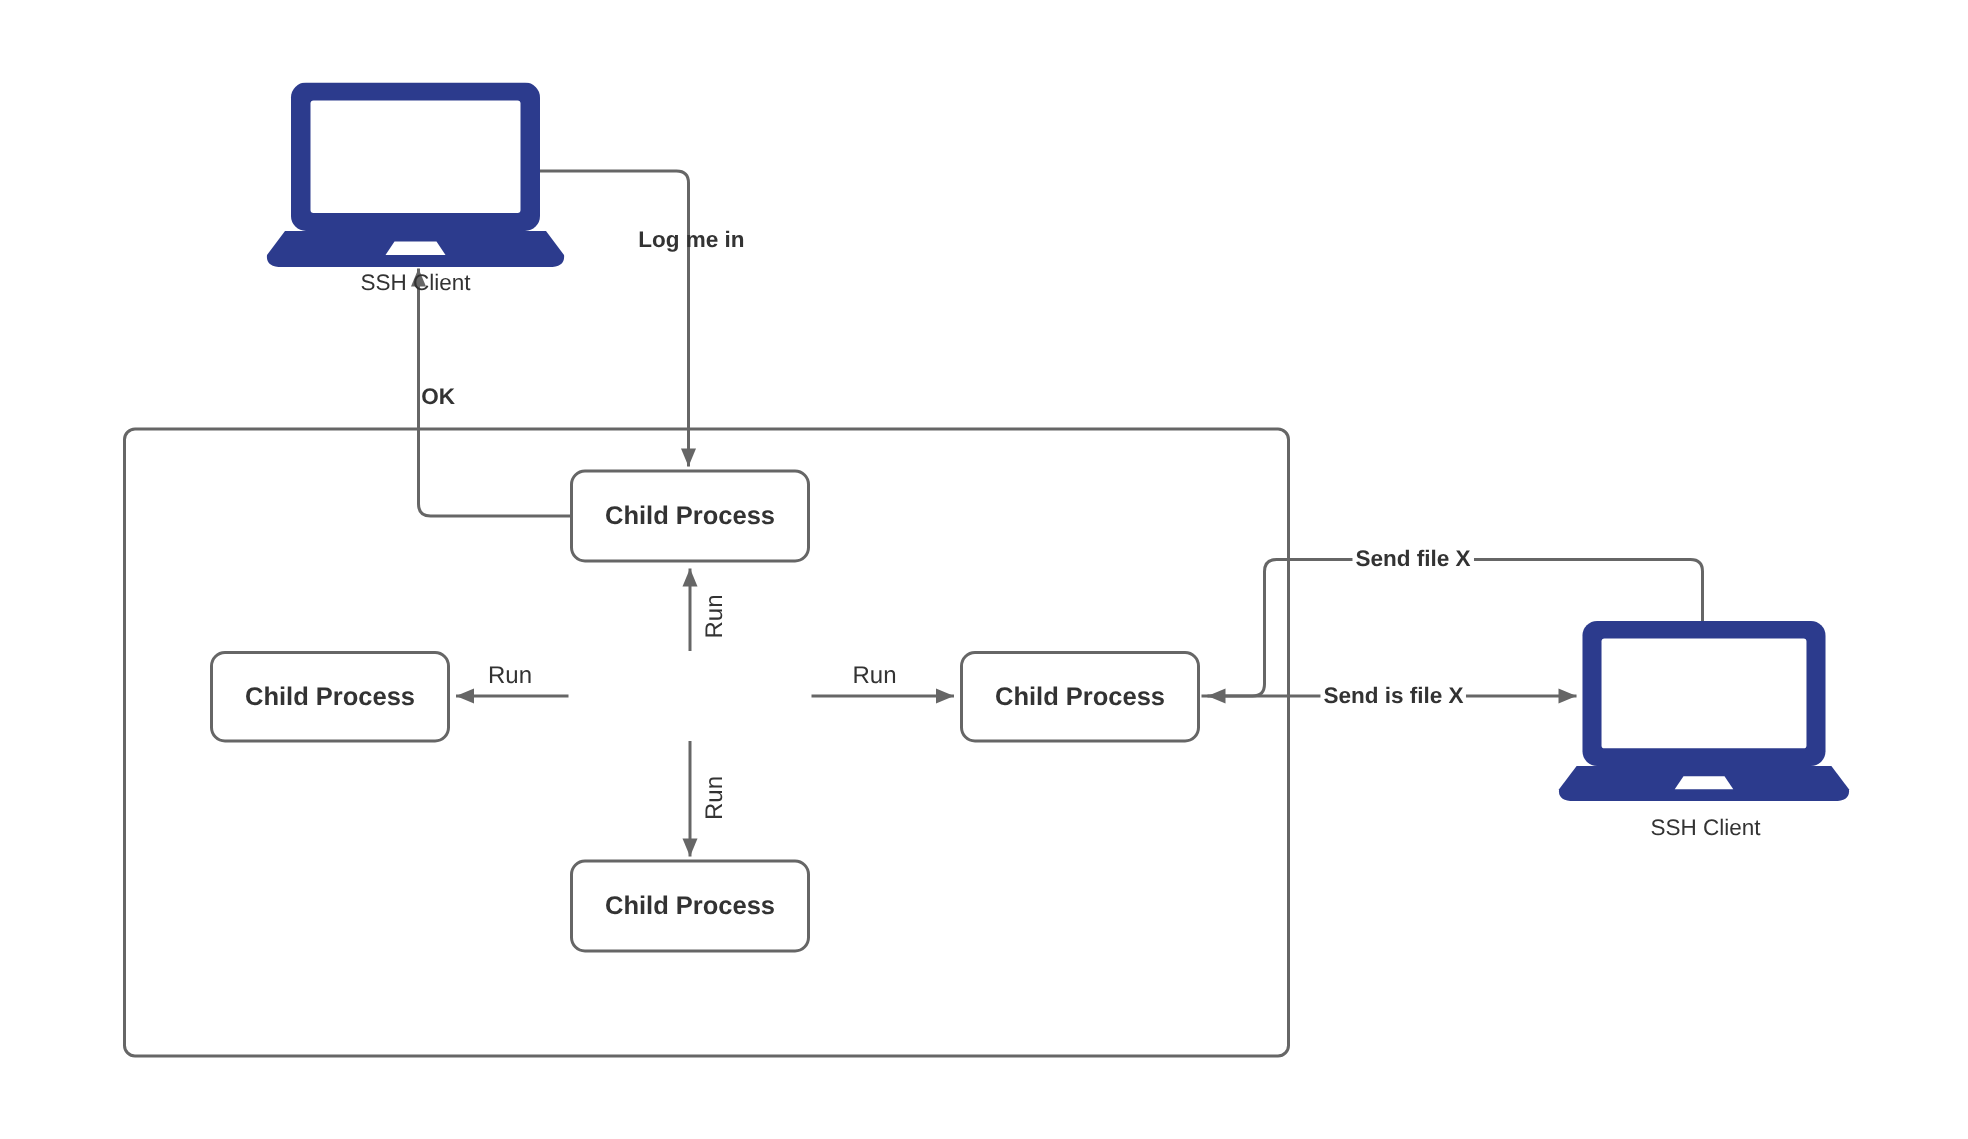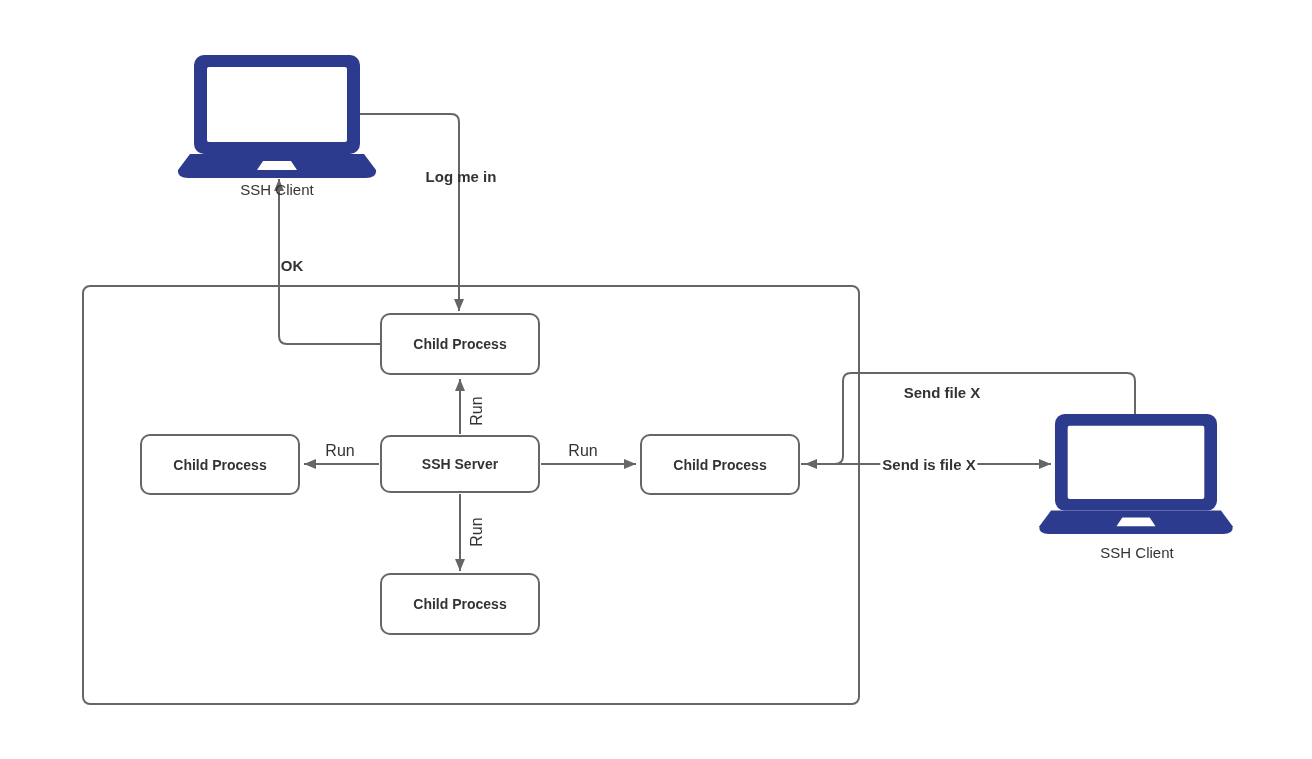--- a/index.html
+++ b/index.html
@@ -17,21 +17,21 @@
     border:2.5px solid #666666;
     border-radius:8px;
     background:transparent;
   }
   .node{
     position:absolute;
     background:#ffffff;
     border:2.5px solid #666666;
     border-radius:10px;
     display:flex;align-items:center;justify-content:center;
-    font-size:14px;font-weight:bold;color:#333333;
+    font-size:17px;font-weight:bold;color:#333333;
     box-sizing:border-box;
   }
   .lbl{
     position:absolute;
     transform:translate(-50%,-50%);
     white-space:nowrap;
     color:#333333;
     font-size:15px;
   }
   .lbl.bold{font-weight:bold;}
@@ -60,42 +60,41 @@
       <path d="M541,464 H636" marker-end="url(#arrow)"></path>
       <path d="M801,464 H1051" marker-end="url(#arrow)"></path>
       <path d="M1135,414 V381 Q1135,373 1127,373 H851 Q843,373 843,381 V456 Q843,464 835,464 H805" marker-end="url(#arrow)"></path>
     </g>
   </svg>
 
   <div class="container-box"></div>
 
   <div class="node" style="left:380px;top:313px;width:160px;height:62px;">Child Process</div>
   <div class="node" style="left:140px;top:434px;width:160px;height:61px;">Child Process</div>
-  <div class="node" style="left:380px;top:435px;width:160px;height:58px;">SSH Server</div>
   <div class="node" style="left:640px;top:434px;width:160px;height:61px;">Child Process</div>
   <div class="node" style="left:380px;top:573px;width:160px;height:62px;">Child Process</div>
 
   <svg class="laptop" style="left:177px;top:55px;width:200px;height:125px;" viewBox="0 0 200 125">
     <rect x="17" y="0" width="166" height="99" rx="10" fill="currentColor"></rect>
     <rect x="30" y="12" width="140" height="75" rx="2" fill="#ffffff"></rect>
     <path d="M13,99 L187,99 L199,115 Q200,123 189,123 L11,123 Q0,123 1,115 Z" fill="currentColor"></path>
     <path d="M86,106 L114,106 L120,115 L80,115 Z" fill="#ffffff"></path>
   </svg>
   <svg class="laptop" style="left:1038px;top:414px;width:196px;height:122px;" viewBox="0 0 200 125">
     <rect x="17" y="0" width="166" height="99" rx="10" fill="currentColor"></rect>
     <rect x="30" y="12" width="140" height="75" rx="2" fill="#ffffff"></rect>
     <path d="M13,99 L187,99 L199,115 Q200,123 189,123 L11,123 Q0,123 1,115 Z" fill="currentColor"></path>
     <path d="M86,106 L114,106 L120,115 L80,115 Z" fill="#ffffff"></path>
   </svg>
 
   <div class="lbl" style="left:277px;top:189px;">SSH Client</div>
   <div class="lbl" style="left:1137px;top:552px;">SSH Client</div>
 
-  <div class="lbl bold" style="left:461px;top:160px;margin-top:16px;">Log me in</div>
+  <div class="lbl bold" style="left:461px;top:160px;">Log me in</div>
   <div class="lbl bold" style="left:292px;top:265px;">OK</div>
   <div class="lbl run vert" style="left:477px;top:411px;">Run</div>
   <div class="lbl run vert" style="left:477px;top:532px;">Run</div>
   <div class="lbl run" style="left:340px;top:451px;">Run</div>
   <div class="lbl run" style="left:583px;top:451px;">Run</div>
-  <div class="lbl bold bg" style="left:942px;top:373px;margin-top:19px;">Send file X</div>
+  <div class="lbl bold bg" style="left:942px;top:373px;">Send file X</div>
   <div class="lbl bold bg" style="left:929px;top:464px;">Send is file X</div>
 
 </div>
 
 </body></html>

